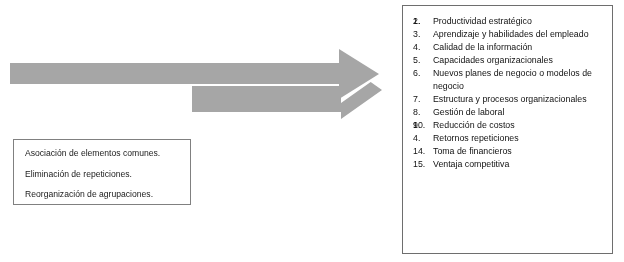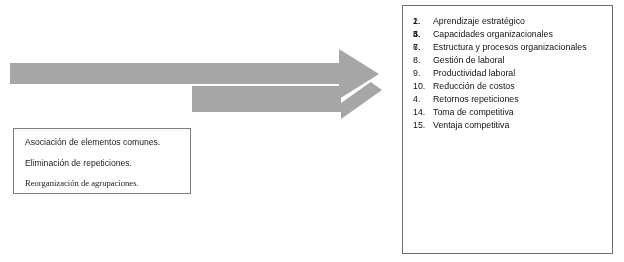--- a/index.html
+++ b/index.html
@@ -44,38 +44,37 @@
   }
   #label-15 {
     left: 200px;
     top: 90px;
   }
 
   
   #left-box {
     position: absolute;
     left: 13px;
-    top: 128px;
+    top: 139px;
     width: 178px;
     height: 66px;
     border: 1px solid #808080;
     background: #ffffff;
     box-sizing: border-box;
     padding: 9px 0 16px 11px;
   }
   .left-line {
     font-size: 8.6px;
     color: #1a1a1a;
     line-height: 1.0;
     margin-bottom: 12px;
     white-space: nowrap;
   }
   .left-line:last-child {
     margin-bottom: 0;
-    font-family: Liberation Serif, serif;
   }
 
   
   #list-box {
     position: absolute;
     left: 402px;
     top: 5px;
     width: 211px;
     height: 249px;
     border: 1px solid #6e6e6e;
@@ -131,58 +130,60 @@
     <div class="left-line">Reorganización de agrupaciones.</div>
   </div>
 
   <div id="list-box">
     <ul id="list">
       <li>
         <span class="num">1.</span>
       </li>
       <li>
         <span class="num">2.</span>
-        <span class="txt">Aprendizaje estratégico</span>
+        <span class="txt">Productividad estratégico</span>
       </li>
       <li>
         <span class="num">3.</span>
+        <span class="txt">Aprendizaje y habilidades del empleado</span>
       </li>
       <li>
         <span class="num">4.</span>
+        <span class="txt">Calidad de la información</span>
       </li>
       <li>
         <span class="num">5.</span>
         <span class="txt">Capacidades organizacionales</span>
       </li>
       <li>
         <span class="num">6.</span>
+        <span class="txt">Nuevos planes de negocio o modelos de negocio</span>
       </li>
       <li>
         <span class="num">7.</span>
         <span class="txt">Estructura y procesos organizacionales</span>
       </li>
       <li>
         <span class="num">8.</span>
         <span class="txt">Gestión de laboral</span>
       </li>
       <li>
         <span class="num">9.</span>
-        <span class="txt">Productividad laboral</span>
       </li>
       <li>
         <span class="num">10.</span>
         <span class="txt">Reducción de costos</span>
       </li>
       <li>
         <span class="num">4.</span>
         <span class="txt">Retornos repeticiones</span>
       </li>
       <li>
         <span class="num">14.</span>
-        <span class="txt">Toma de competitiva</span>
+        <span class="txt">Toma de financieros</span>
       </li>
       <li>
         <span class="num">15.</span>
         <span class="txt">Ventaja competitiva</span>
       </li>
     </ul>
   </div>
 
 </div>
 

